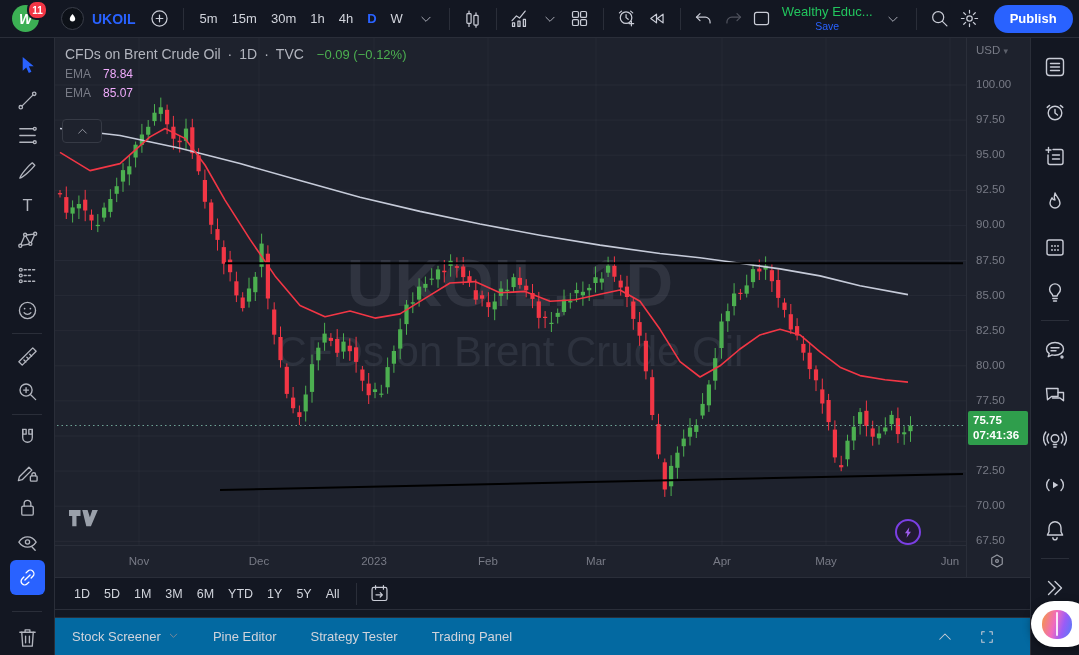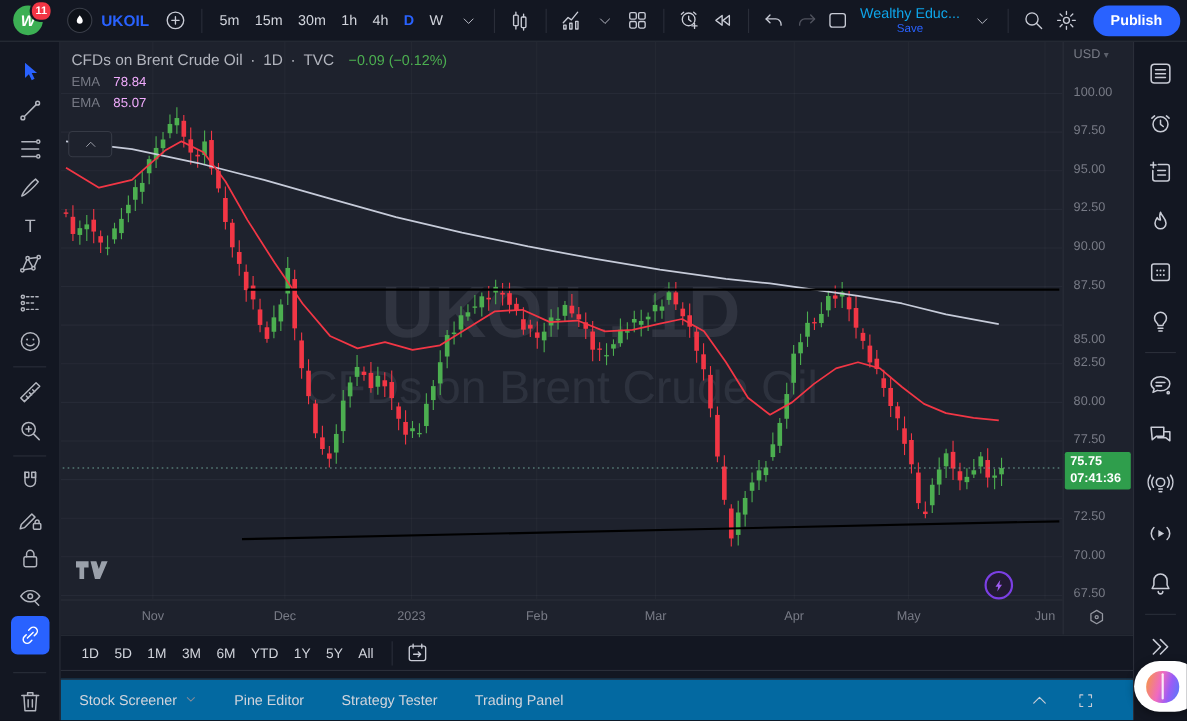--- a/index.html
+++ b/index.html
@@ -19,21 +19,21 @@
     font-weight:bold;font-style:italic;font-size:14px;}
   .badge{position:absolute;top:-5px;right:-9px;background:#f23645;color:#fff;font-size:10px;font-weight:bold;min-width:13px;height:16px;
     padding:0 2px;border-radius:9px;display:flex;align-items:center;justify-content:center;border:2px solid #131722;font-style:normal;}
   .symbol-area{display:flex;align-items:center;gap:8px;padding:0 8px;cursor:pointer;}
   .symlogo{width:21px;height:21px;border-radius:50%;background:#0d1118;border:1px solid #3a3e49;display:flex;align-items:center;justify-content:center;color:#fff;}
   .symlogo svg{width:13px;height:13px;}
   .sym{color:#2962ff;font-weight:bold;font-size:14px;}
   .tf{padding:3px 7px;color:#d1d4dc;cursor:pointer;font-size:13px;border-radius:4px;}
   .tf.active{color:#2962ff;font-weight:bold;}
   .account{display:flex;flex-direction:column;align-items:center;justify-content:center;line-height:1.15;padding:0 4px;cursor:pointer;}
-  .acct-name{font-size:13px;color:#0ea5e9;white-space:nowrap;}
+  .acct-name{font-size:13px;color:#22c55e;white-space:nowrap;}
   .acct-save{font-size:10.5px;color:#2962ff;}
   .publish{background:#2962ff;color:#fff;border:none;border-radius:17px;height:28px;padding:0 16px;font-size:13px;font-family:inherit;cursor:pointer;margin-left:8px;font-weight:bold;}
   
   #lefttb{position:absolute;left:0;top:38px;width:55px;bottom:0;border-right:1px solid #2a2e39;background:#131722;
     display:flex;flex-direction:column;align-items:center;padding-top:10px;box-sizing:border-box;z-index:6;}
   .ltb{width:35px;height:35px;display:flex;align-items:center;justify-content:center;color:#b2b5be;cursor:pointer;border-radius:6px;flex:0 0 auto;}
   .ltb svg{width:23px;height:23px;}
   .ltb.active{color:#2962ff;}
   .ltb.primary{background:#2962ff;color:#fff;}
   .lt-div{width:30px;height:1px;background:#2a2e39;margin:5px 0;flex:0 0 auto;}
@@ -706,21 +706,21 @@
         <div class="axis-gear"><svg viewBox="0 0 24 24" fill="none" stroke="currentColor" stroke-width="1.4" stroke-linecap="round" stroke-linejoin="round">
               <path d="M12 3.5l6.3 3.6v7.3L12 18 5.7 14.4V7.1z"></path>
               <circle cx="12" cy="10.8" r="1.7"></circle>
             </svg></div>
       <div class="ptick" style="top: 40px;">100.00</div>
           <div class="ptick" style="top: 75px;">97.50</div>
           <div class="ptick" style="top: 110px;">95.00</div>
           <div class="ptick" style="top: 145px;">92.50</div>
           <div class="ptick" style="top: 180px;">90.00</div>
           <div class="ptick" style="top: 216px;">87.50</div>
-          <div class="ptick" style="top: 265px; text-align: right;">85.00</div>
+          <div class="ptick" style="top: 251px; text-align: right;">85.00</div>
           <div class="ptick" style="top: 286px;">82.50</div>
           <div class="ptick" style="top: 321px;">80.00</div>
           <div class="ptick" style="top: 356px;">77.50</div>
           <div class="ptick" style="top: 426px;">72.50</div>
           <div class="ptick" style="top: 461px;">70.00</div>
           <div class="ptick" style="top: 496px;">67.50</div>
         </div>
     </div>
 
     <div id="chart-toolbar">

